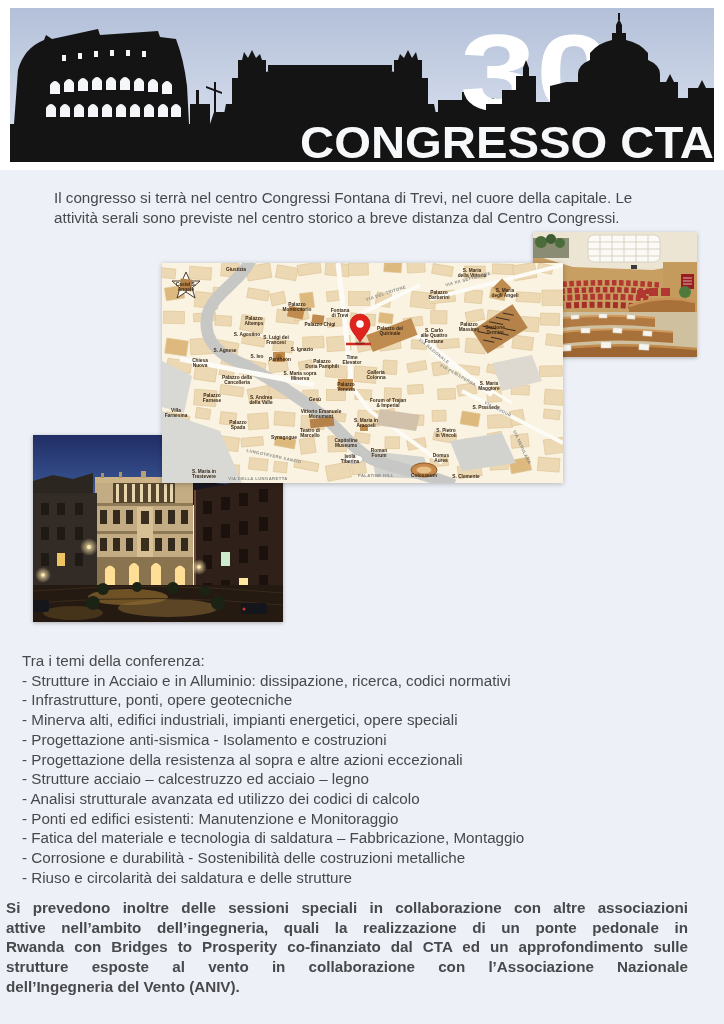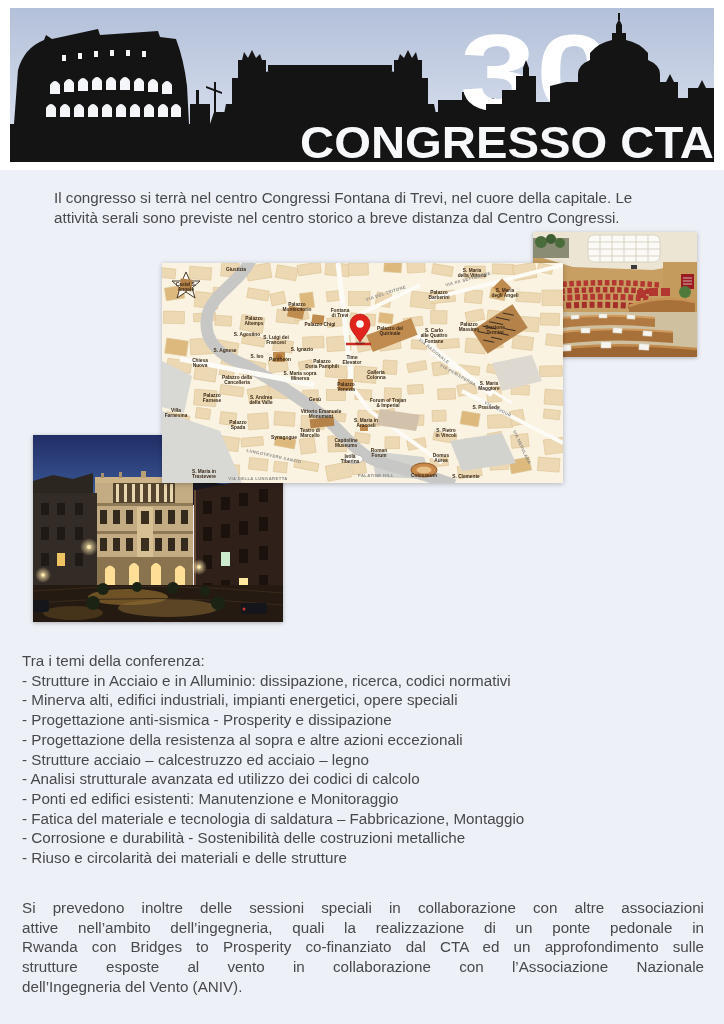--- a/index.html
+++ b/index.html
@@ -6,21 +6,21 @@
   body{background:#ffffff;font-family:"Liberation Sans",sans-serif;}
   .page{position:relative;width:724px;height:1024px;background:#edf0f6;overflow:hidden;}
   .header-zone{position:absolute;left:0;top:0;width:724px;height:170px;background:#ffffff;}
   .banner{position:absolute;left:10px;top:8px;width:704px;height:154px;}
   .banner svg{display:block;}
   .bodytext{position:absolute;color:#47494c;font-size:15.2px;line-height:19.7px;}
   .tline{white-space:nowrap;}
   .just{white-space:normal;text-align:justify;text-align-last:justify;}
   #intro{left:22px;top:188px;width:690px;margin-left:32px;}
   #topics{left:22px;top:651px;width:690px;}
-  #closing{left:22px;top:898px;width:682px;}
+  #closing{left:6px;top:898px;width:682px;font-weight:bold;}
   #closing .tline{white-space:normal;}
   .photo{position:absolute;box-shadow:0 1px 4px rgba(0,0,0,.28);z-index:1;}
   #conference-photo{left:533px;top:232px;width:164px;height:125px;}
   #piazza-photo{left:33px;top:435px;width:250px;height:187px;}
   #rome-map{position:absolute;left:162px;top:263px;width:401px;height:220px;z-index:2;
             background:#faf3e2;box-shadow:0 1px 5px rgba(0,0,0,.25);}
   #rome-map svg{position:absolute;left:0;top:0;}
   #map-labels{position:absolute;left:0;top:0;width:401px;height:220px;}
   .mlabel{position:absolute;transform:translate(-50%,-50%);font-size:4.8px;font-weight:bold;
           color:#3a2a18;line-height:1.1;text-align:center;white-space:pre-line;}
@@ -576,29 +576,30 @@
         <div class="mstreet" style="left: 360px; top: 184px; transform: translate(-50%, -50%) rotate(65deg);">VIA MERULANA</div>
         <div class="mstreet" style="left: 112px; top: 193px; transform: translate(-50%, -50%) rotate(12deg);">LUNGOTEVERE SANZIO</div>
         <div class="mstreet" style="left: 96px; top: 215px; transform: translate(-50%, -50%) rotate(0deg);">VIA DELLA LUNGARETTA</div>
         <div class="mstreet" style="left: 214px; top: 212px; transform: translate(-50%, -50%) rotate(0deg);">PALATINE HILL</div>
       </div>
   </div>
 
   <div class="bodytext" id="topics">
     <div class="tline">Tra i temi della conferenza:</div>
   <div class="tline">- Strutture in Acciaio e in Alluminio: dissipazione, ricerca, codici normativi</div>
+      <div class="tline">- Infrastrutture, ponti, opere geotecniche</div>
       <div class="tline">- Minerva alti, edifici industriali, impianti energetici, opere speciali</div>
-      <div class="tline">- Progettazione anti-sismica - Prosperity e dissipazione</div>
+      <div class="tline">- Progettazione anti-sismica - Isolamento e costruzioni</div>
       <div class="tline">- Progettazione della resistenza al sopra e altre azioni eccezionali</div>
       <div class="tline">- Strutture acciaio – calcestruzzo ed acciaio – legno</div>
       <div class="tline">- Analisi strutturale avanzata ed utilizzo dei codici di calcolo</div>
       <div class="tline">- Ponti ed edifici esistenti: Manutenzione e Monitoraggio</div>
       <div class="tline">- Fatica del materiale e tecnologia di saldatura – Fabbricazione, Montaggio</div>
       <div class="tline">- Corrosione e durabilità - Sostenibilità delle costruzioni metalliche</div>
-      <div class="tline">- Riuso e circolarità dei materiali e delle strutture</div>
+      <div class="tline">- Riuso e circolarità dei saldatura e delle strutture</div>
     </div>
 
   <div class="bodytext" id="closing">
       <div class="tline just">Si prevedono inoltre delle sessioni speciali in collaborazione con altre associazioni</div>
       <div class="tline just">attive nell’ambito dell’ingegneria, quali la realizzazione di un ponte pedonale in</div>
       <div class="tline just">Rwanda con Bridges to Prosperity co-finanziato dal CTA ed un approfondimento sulle</div>
       <div class="tline just">strutture esposte al vento in collaborazione con l’Associazione Nazionale</div>
       <div class="tline">dell’Ingegneria del Vento (ANIV).</div>
     </div>
 

